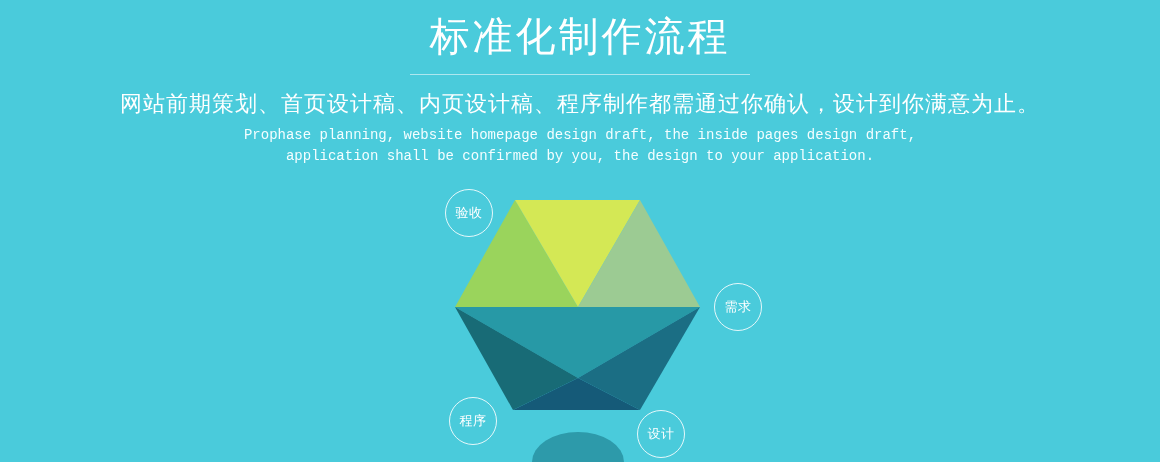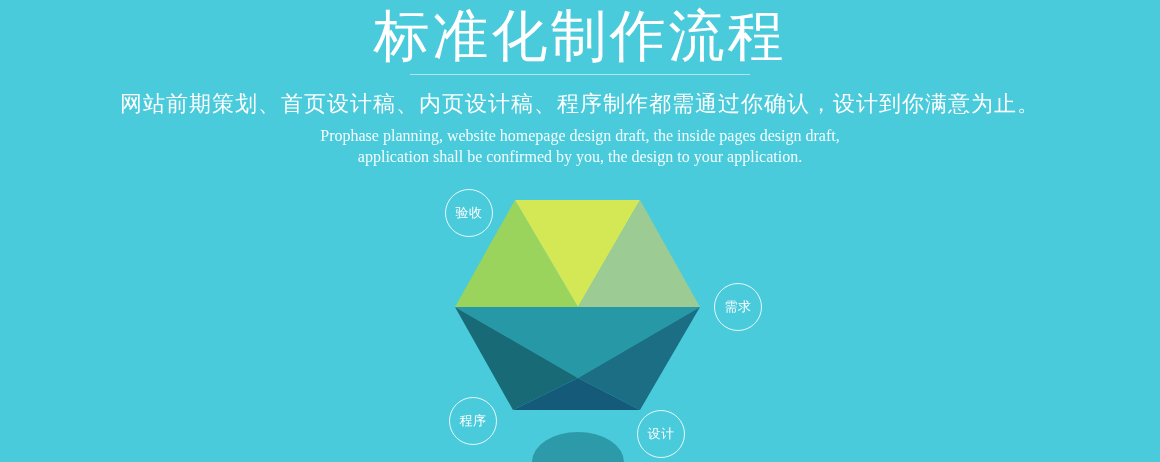--- a/index.html
+++ b/index.html
@@ -28,21 +28,21 @@
   .header {
     position: absolute;
     left: 0;
     top: 0;
     width: 1160px;
     text-align: center;
   }
 
   .page-title {
     margin-top: 8px;
-    font-size: 56px;
+    font-size: 40px;
     line-height: 56px;
     font-weight: normal;
     color: #ffffff;
     letter-spacing: 3px;
     font-family: "DejaVu Sans", "Liberation Sans", sans-serif;
   }
 
   .title-divider {
     width: 340px;
     height: 1px;
@@ -54,24 +54,24 @@
     margin-top: 14px;
     font-size: 22px;
     line-height: 30px;
     color: #ffffff;
     letter-spacing: 1px;
     font-family: "DejaVu Sans", "Liberation Sans", sans-serif;
   }
 
   .subtitle-en {
     margin-top: 6px;
-    font-size: 16px;
+    font-size: 14px;
     line-height: 21px;
     color: #f4feff;
-    font-family: Liberation Serif, serif;
+    font-family: Liberation Mono, monospace;
   }
   .subtitle-en .en-line { display: block; }
 
   
   .diagram {
     position: absolute;
     left: 380px;
     top: 180px;
     width: 400px;
     height: 282px;

